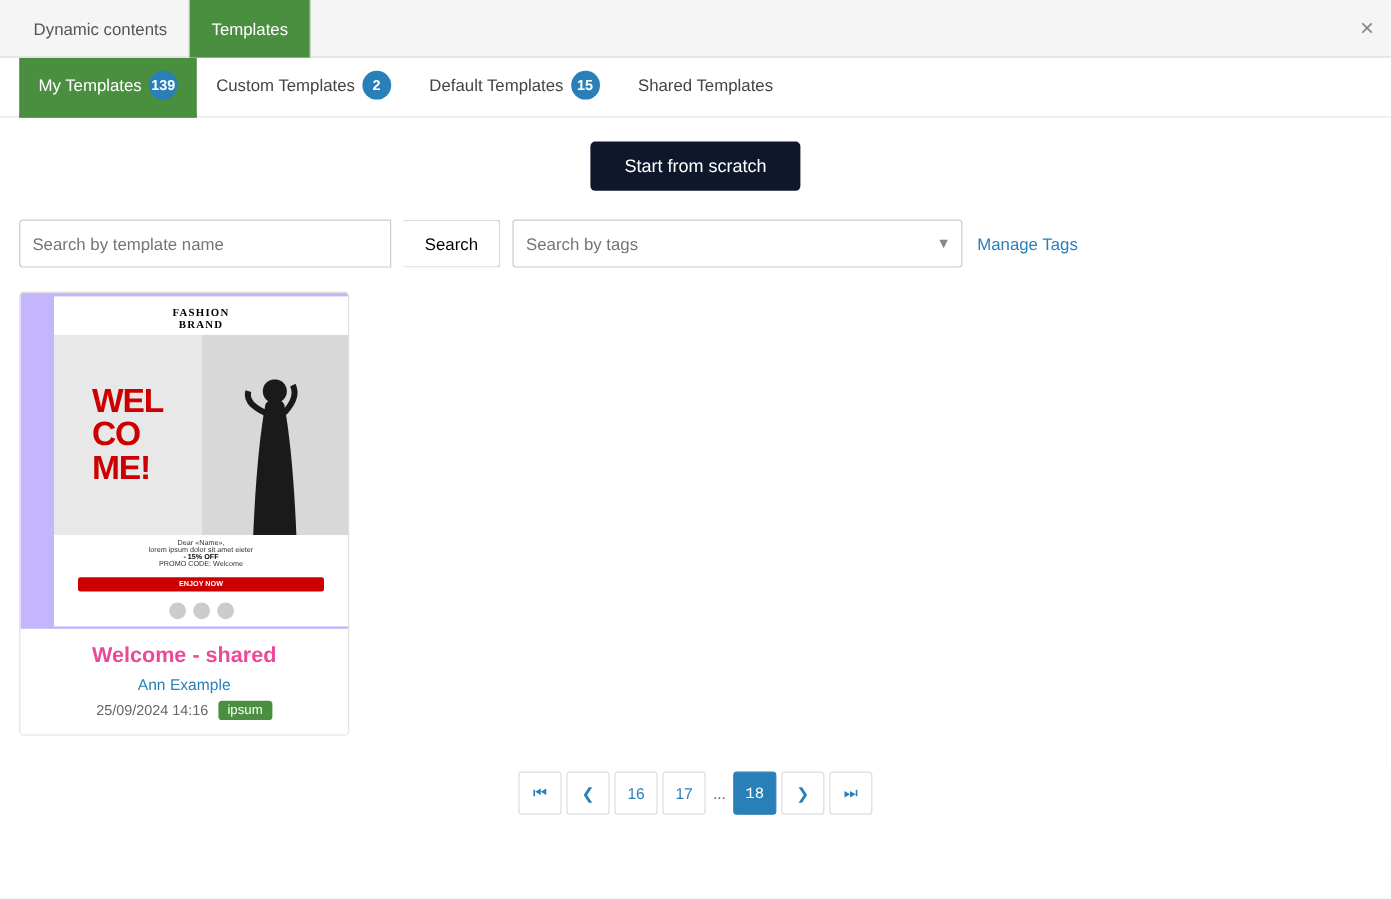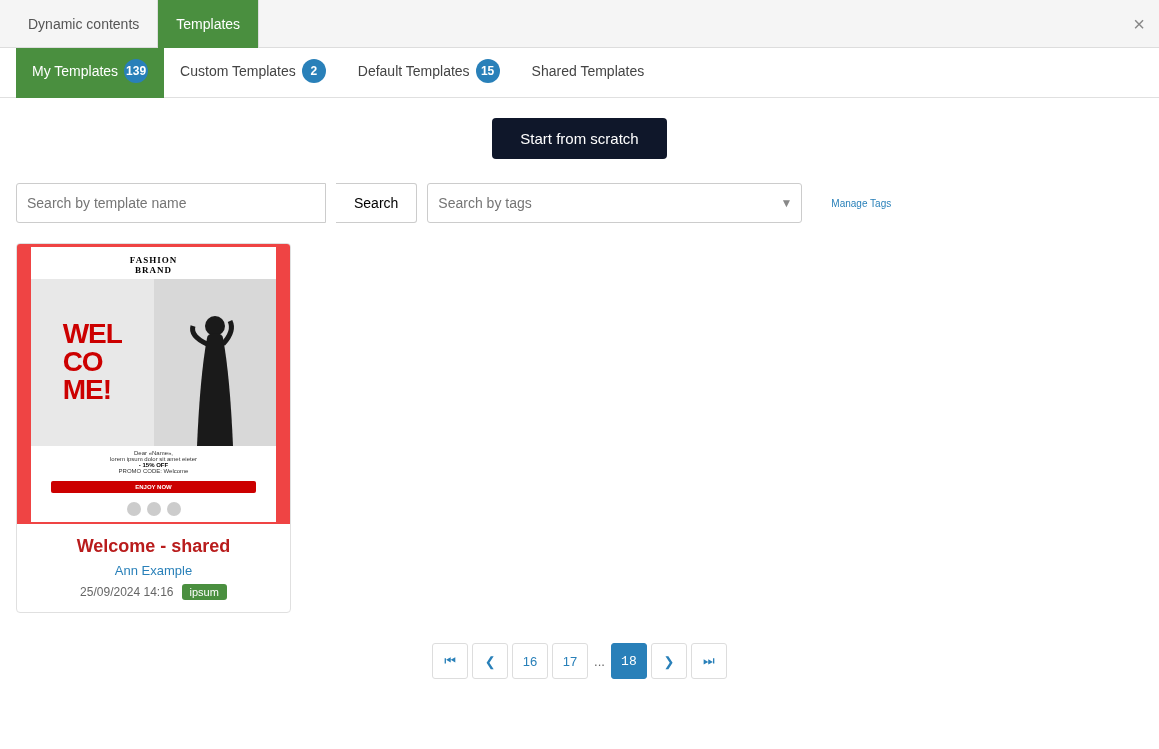--- a/index.html
+++ b/index.html
@@ -171,48 +171,48 @@
       right: 10px;
       top: 50%;
       transform: translateY(-50%);
       pointer-events: none;
       color: #888;
       font-size: 12px;
     }
 
     .manage-tags-link {
       color: #2980b9;
-      font-size: 10px;
+      font-size: 14px;
       cursor: pointer;
       text-decoration: none;
-      margin-left: 19px;
+      margin-left: 2px;
     }
 
     
     .templates-grid {
       display: flex;
       flex-wrap: wrap;
       gap: 16px;
     }
 
     .template-card {
       width: 275px;
       border: 1px solid #e0e0e0;
       border-radius: 4px;
       background: #fff;
       overflow: hidden;
     }
 
     .template-preview {
       width: 100%;
       height: 280px;
-      background: #ef4444;
-      display: flex;
-      align-items: center;
-      justify-content: center;
+      background: #c4b5fd;
+      display: flex;
+      align-items: center;
+      justify-content: flex-end;
       position: relative;
       overflow: hidden;
     }
 
     
     .email-preview {
       width: 245px;
       height: 275px;
       background: #fff;
       display: flex;
@@ -307,21 +307,21 @@
       display: inline-block;
     }
 
     .template-info {
       padding: 12px 14px;
     }
 
     .template-name {
       font-size: 18px;
       font-weight: bold;
-      color: #b91c1c;
+      color: #ec4899;
       text-align: center;
       margin-bottom: 6px;
     }
 
     .template-author {
       font-size: 13px;
       color: #2980b9;
       text-align: center;
       margin-bottom: 6px;
     }

